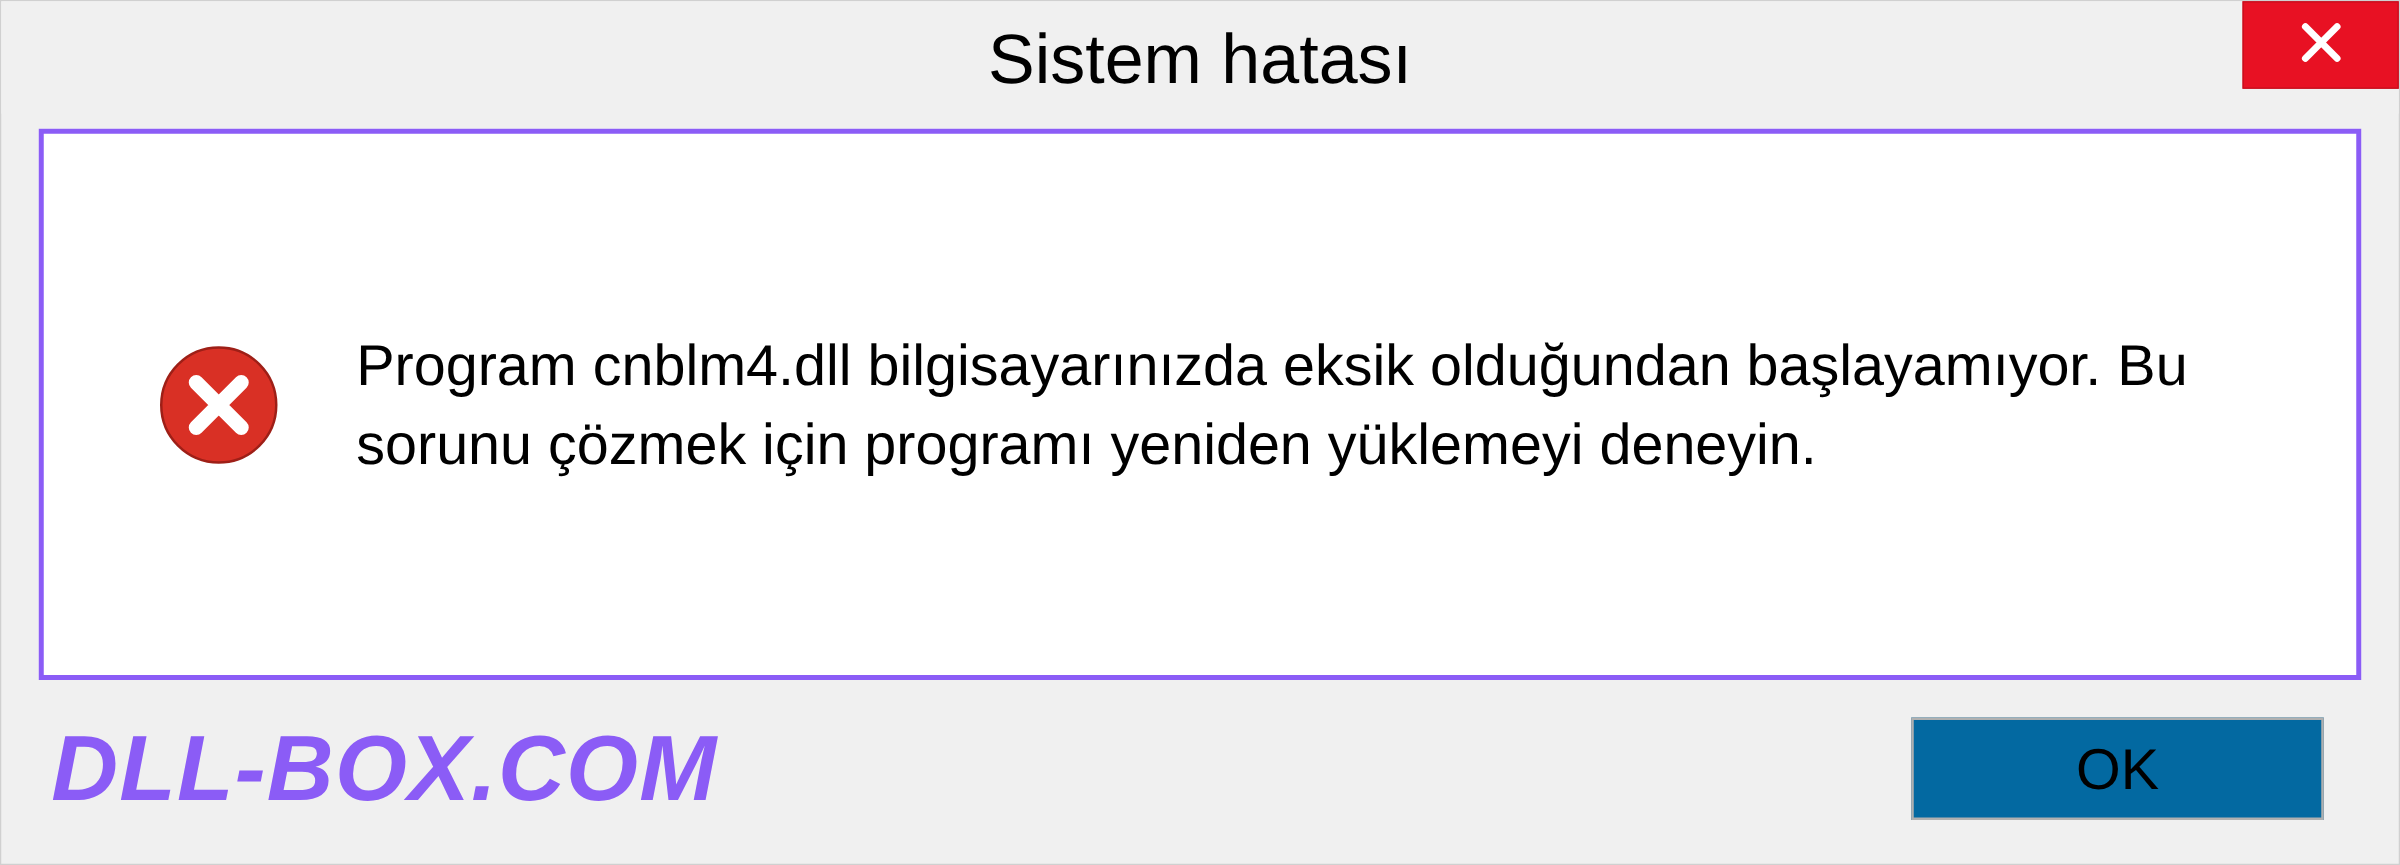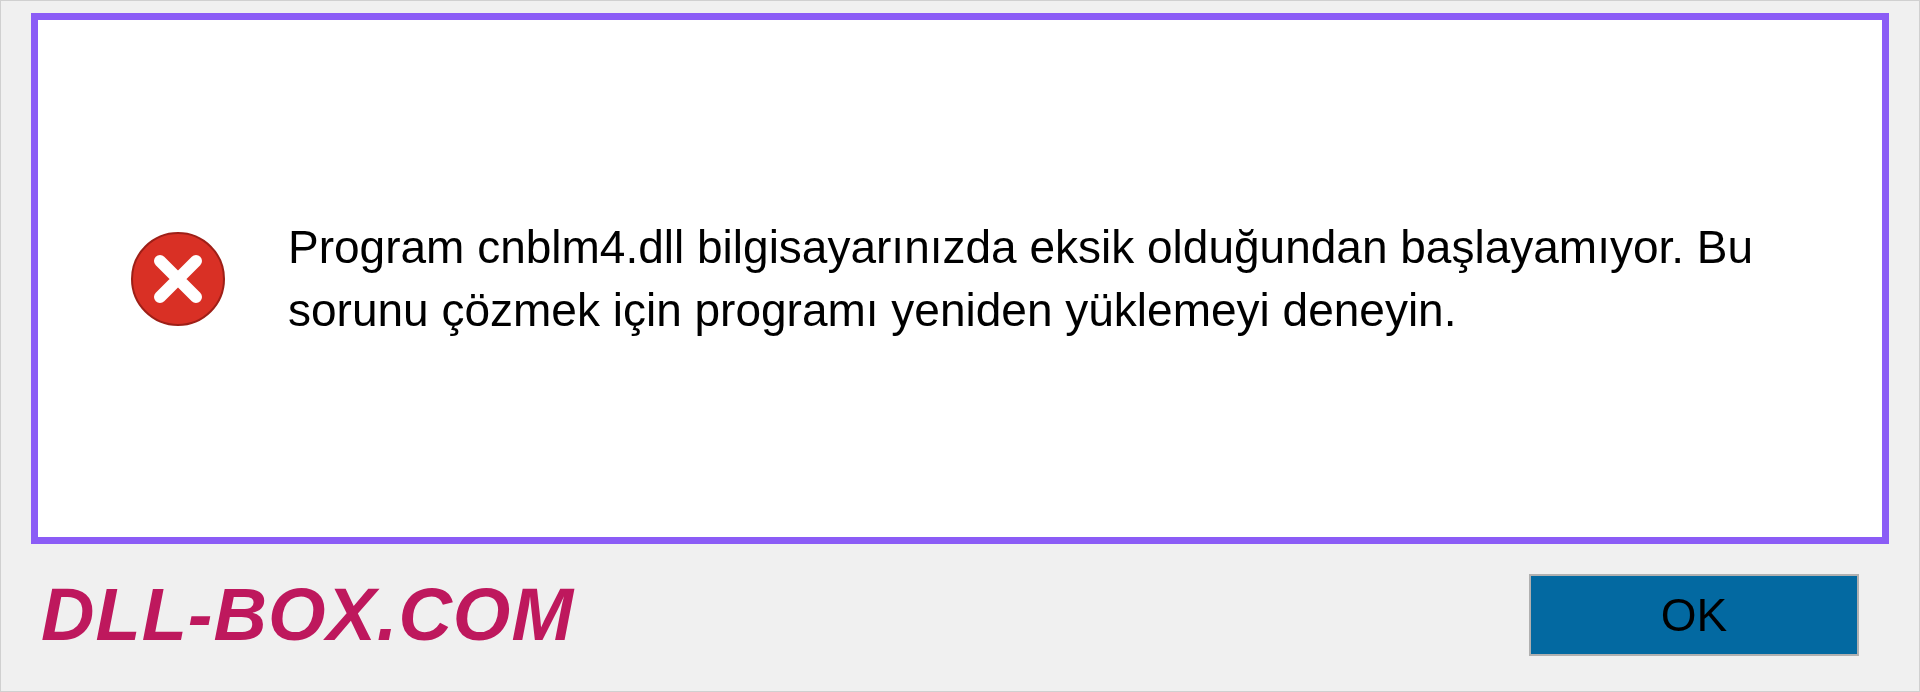--- a/index.html
+++ b/index.html
@@ -48,21 +48,21 @@
       cursor: pointer;
       border: 1px solid #c40e1d;
     }
     .close-button svg {
       width: 38px;
       height: 38px;
     }
     .content-area {
       margin: 12px 30px 0 30px;
       background: #fff;
-      border: 7px solid #8b5cf6;
+      border: 4px solid #8b5cf6;
       flex: 1;
       display: flex;
       align-items: center;
       padding: 40px 60px 40px 90px;
     }
     .error-icon {
       flex-shrink: 0;
       width: 100px;
       height: 100px;
       margin-right: 60px;
@@ -80,21 +80,21 @@
     .footer {
       display: flex;
       align-items: center;
       justify-content: space-between;
       padding: 28px 60px 34px 40px;
     }
     .branding {
       font-size: 74px;
       font-weight: 800;
       font-style: italic;
-      color: #be185d;
+      color: #8b5cf6;
       letter-spacing: 1px;
       font-family: "Segoe UI", Arial, sans-serif;
     }
     .ok-button {
       width: 330px;
       height: 82px;
       background: #0369a1;
       border: 2px solid #b0b0b0;
       font-size: 46px;
       font-weight: 400;
@@ -103,20 +103,30 @@
       display: flex;
       align-items: center;
       justify-content: center;
       font-family: inherit;
     }
   </style>
 </head>
 <body>
 
 <div class="dialog-window">
+  <div class="titlebar">
+    <div class="title-text">Sistem hatası</div>
+    <div class="close-button">
+      <span>
+        <svg viewBox="0 0 24 24">
+          <path d="M4 4 L20 20 M20 4 L4 20" stroke="#fff" stroke-width="3.5" stroke-linecap="round" fill="none"></path>
+        </svg>
+      </span>
+    </div>
+  </div>
 
   <div class="content-area">
     <div class="error-icon">
       <svg viewBox="0 0 100 100">
         <circle cx="50" cy="50" r="46" fill="#d93025"></circle>
         <circle cx="50" cy="50" r="46" fill="none" stroke="#9e1f17" stroke-width="2"></circle>
         <path d="M32 32 L68 68 M68 32 L32 68" stroke="#fff" stroke-width="12" stroke-linecap="round" fill="none"></path>
       </svg>
     </div>
     <div class="message-text">Program cnblm4.dll bilgisayarınızda eksik olduğundan başlayamıyor. Bu sorunu çözmek için programı yeniden yüklemeyi deneyin.</div>

